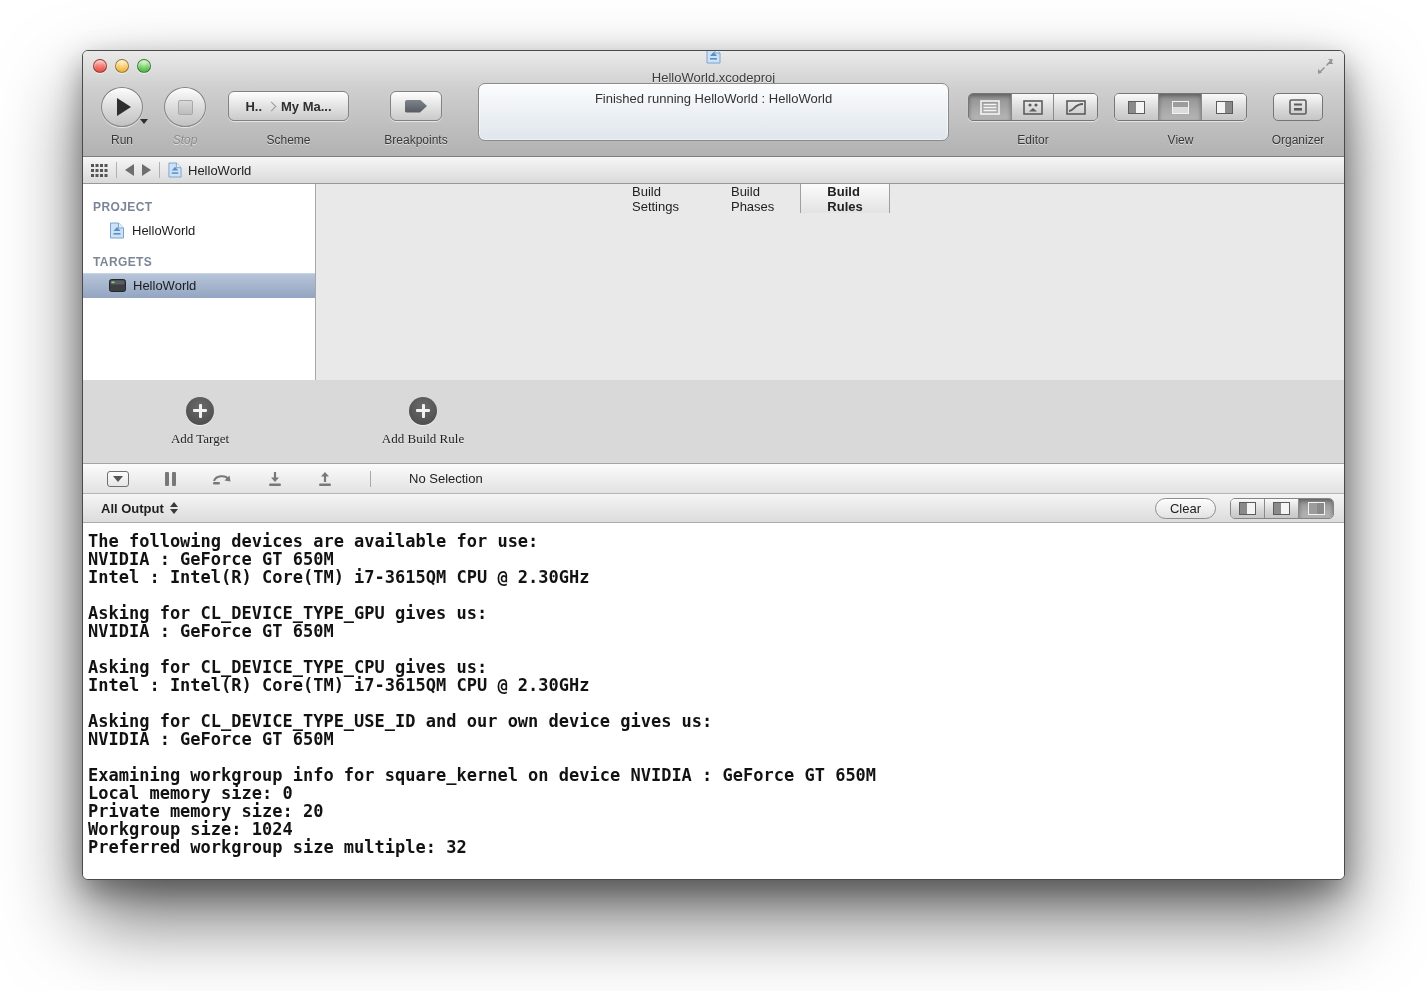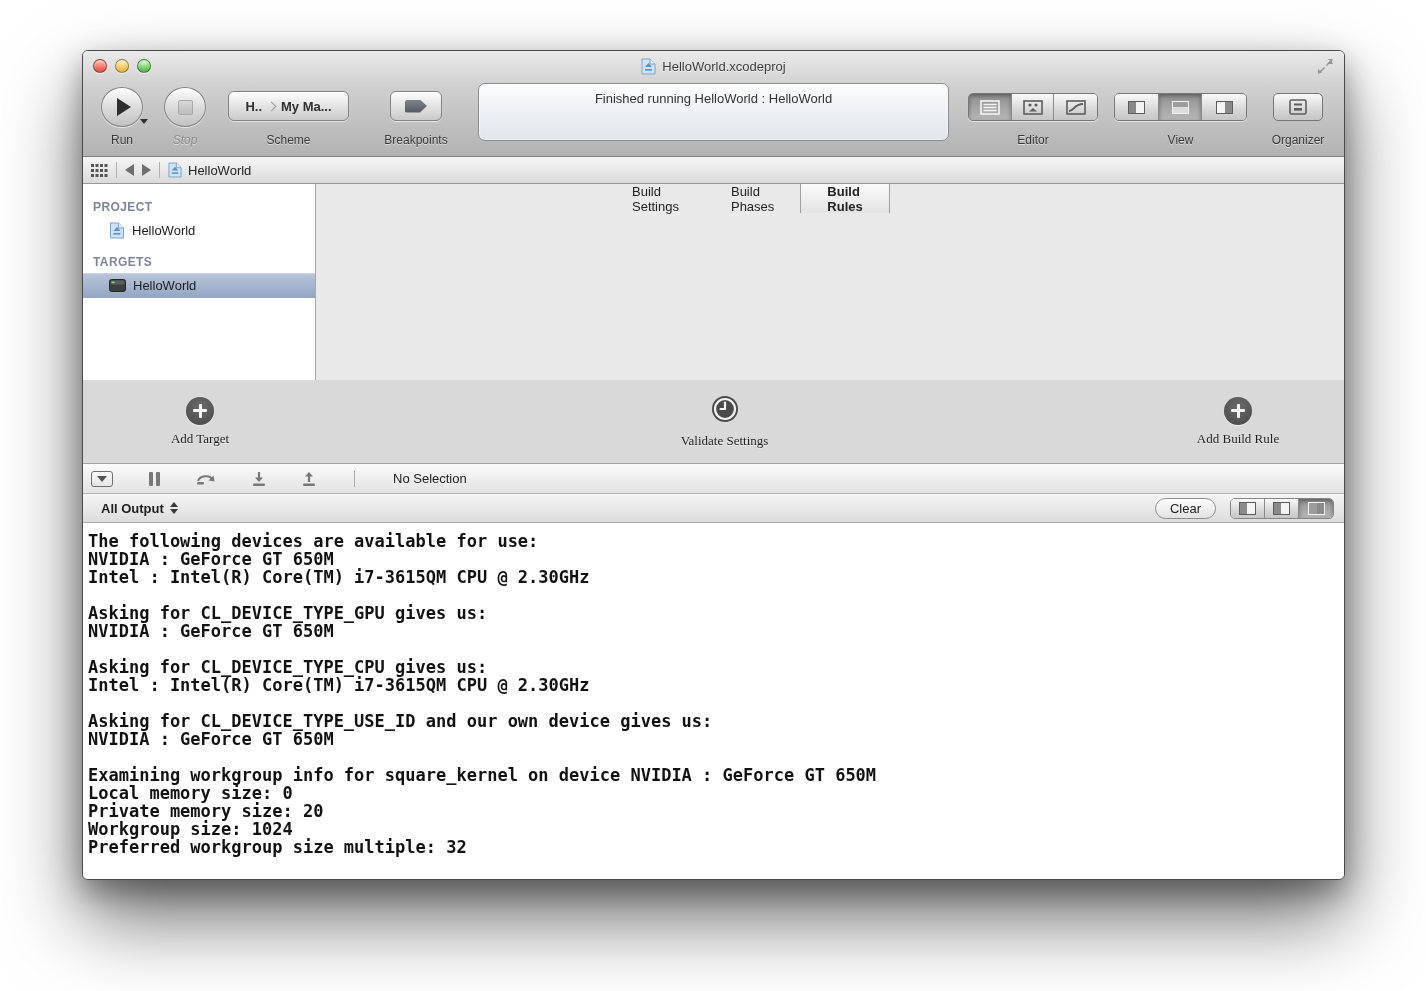--- a/index.html
+++ b/index.html
@@ -17,21 +17,21 @@
   }
 
   
   .chrome { height:106px; background:linear-gradient(#eaeaea,#cfcfcf 35%,#b2b2b2); border-bottom:1px solid #7e7e7e; position:relative; flex:none; }
   .titlebar { height:30px; position:relative; display:flex; align-items:center; justify-content:center; }
   .traffic { position:absolute; left:10px; top:8px; display:flex; gap:8px; }
   .light { width:14px; height:14px; border-radius:50%; border:1px solid rgba(0,0,0,.35); box-shadow: inset 0 2px 3px rgba(255,255,255,.7), 0 1px 1px rgba(255,255,255,.6); }
   .light.red { background:radial-gradient(circle at 50% 30%, #ff9a92, #ec5f55 60%, #c93a31); }
   .light.yellow { background:radial-gradient(circle at 50% 30%, #ffe9a8, #f5bd4f 60%, #d39c2c); }
   .light.green { background:radial-gradient(circle at 50% 30%, #c5f2b2, #61c554 60%, #3fa332); }
-  .title-wrap { display:flex; align-items:center; gap:6px; }
+  .title-wrap { display:flex; align-items:center; gap:6px;flex-direction:column; }
   .title-text { font-size:13px; color:#3b3b3b; text-shadow:0 1px 0 rgba(255,255,255,.6); }
   .fullscreen { position:absolute; right:10px; top:6px; width:18px; height:18px; opacity:.75; }
 
   .doc-icon { display:inline-block; }
 
   .toolbar { position:absolute; left:0; top:30px; right:0; height:76px; }
   .tool-item { position:absolute; text-align:center; }
   .tool-label { position:absolute; top:52px; left:50%; transform:translateX(-50%); white-space:nowrap; font-size:12px; color:#383838; text-shadow:0 1px 0 rgba(255,255,255,.55); }
   .tool-label.dim { color:#8c8c8c;font-style:italic; }
 
@@ -107,21 +107,21 @@
   .action.left { width:234px; }
   .action.mid { flex:1; }
   .action.right { width:212px; }
   .action-label { font-size:13px; color:#1e1e1e; margin-top:6px; text-shadow:0 1px 0 rgba(255,255,255,.5); }
   .action-circle { width:28px; height:28px; border-radius:50%; background:radial-gradient(circle at 50% 35%, #6b6b6b, #474747); margin:0 auto; position:relative; box-shadow:0 1px 1px rgba(255,255,255,.6); }
   .action-circle::before, .action-circle::after { content:""; position:absolute; background:#f2f2f2; border-radius:1px; }
   .action-circle::before { left:7px; right:7px; top:12.5px; height:3px; }
   .action-circle::after { top:7px; bottom:7px; left:12.5px; width:3px; }
 
   
-  .debugbar { height:30px; background:linear-gradient(#fbfbfb,#e2e2e2); border-bottom:1px solid #b5b5b5; display:flex; align-items:center; padding:0 8px; gap:36px; flex:none; }
+  .debugbar { height:30px; background:linear-gradient(#fbfbfb,#e2e2e2); border-bottom:1px solid #b5b5b5; display:flex; align-items:center; padding:0 24px; gap:36px; flex:none; }
   .dbg-sep { width:1px; height:16px; background:#a9a9a9; margin:0 2px; }
   .dbg-status { font-size:13px; color:#222; }
   .disclose { width:22px; height:16px; border:1.5px solid #6f6f6f; border-radius:3px; display:flex; align-items:center; justify-content:center; background:linear-gradient(#fcfcfc,#e6e6e6); }
   .disclose::after { content:""; width:0; height:0; border-top:6px solid #555; border-left:5px solid transparent; border-right:5px solid transparent; }
   .pause-ico { display:flex; gap:3px; }
   .pause-ico i { display:block; width:4px; height:14px; background:#787878; border-radius:1px; }
 
   
   .console-header { height:29px; background:linear-gradient(#f5f5f5,#dcdcdc); border-bottom:1px solid #ababab; display:flex; align-items:center; padding:0 10px; flex:none; }
   .output-popup { display:flex; align-items:center; gap:6px; margin-left:8px; font-size:13px; font-weight:bold; color:#1f1f1f; }
@@ -341,31 +341,20 @@
         </div>
         <div class="main-empty"></div>
       </div>
     </div>
 
     <div class="actionbar">
       <div class="action left">
         <div class="action-circle"></div>
         <div class="action-label">Add Target</div>
       </div>
-      <div class="action mid">
-        <span style="display:inline-block;">
-          <svg width="28" height="28" viewBox="0 0 28 28">
-              <circle cx="14" cy="14" r="13" fill="#4a4a4a"></circle>
-              <circle cx="14" cy="14" r="10" fill="none" stroke="#f2f2f2" stroke-width="2.2"></circle>
-              <line x1="14" y1="14" x2="14" y2="7.5" stroke="#f2f2f2" stroke-width="2.2" stroke-linecap="round"></line>
-              <line x1="14" y1="14" x2="9.5" y2="14" stroke="#f2f2f2" stroke-width="2.2" stroke-linecap="round"></line>
-            </svg>
-        </span>
-        <div class="action-label">Validate Settings</div>
-      </div>
       <div class="action right">
         <div class="action-circle"></div>
         <div class="action-label">Add Build Rule</div>
       </div>
     </div>
 
     <div class="debugbar">
       <div class="disclose"></div>
       <div class="pause-ico">
           <i></i>

